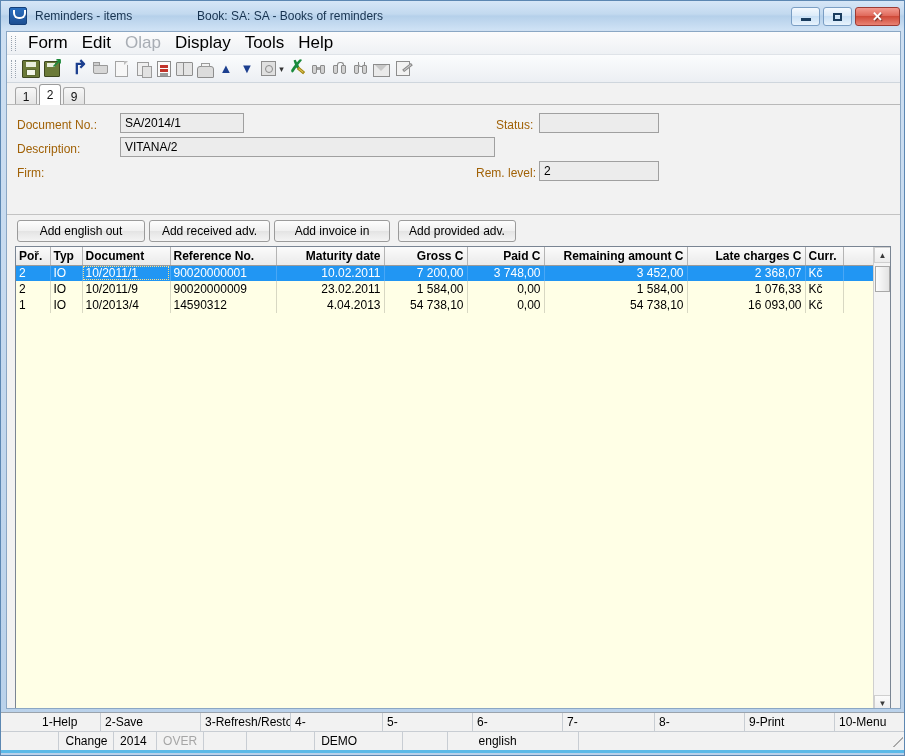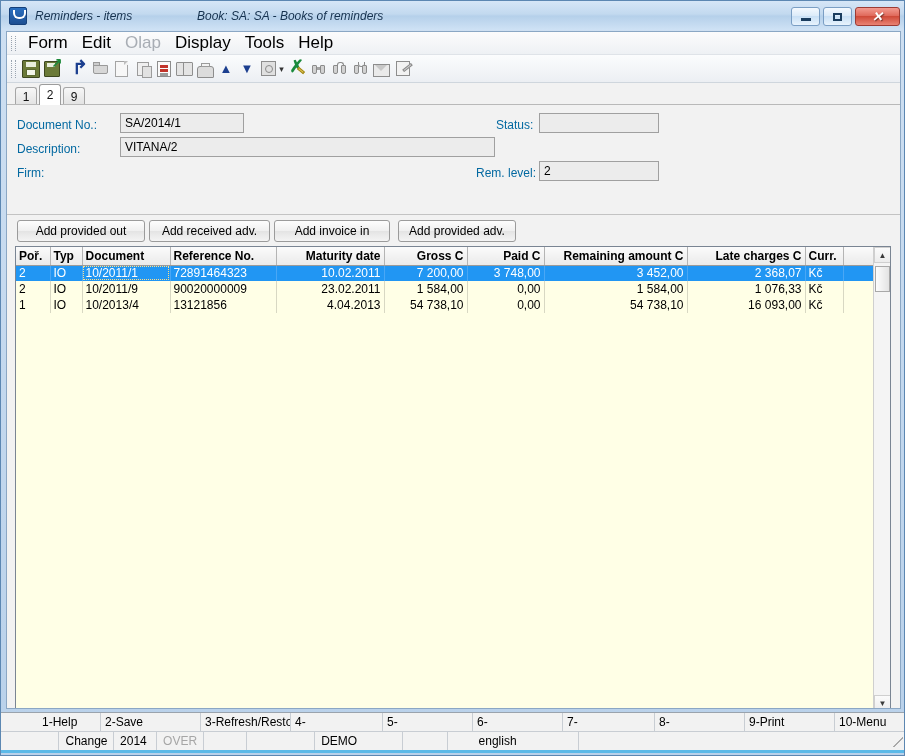--- a/index.html
+++ b/index.html
@@ -26,21 +26,20 @@
   
   .titlebar {
     position: absolute;
     left: 0; top: 0;
     width: 905px;
     height: 29px;
     background: linear-gradient(to bottom, #d6e6f7 0%, #c2d9ef 45%, #b5d0ea 52%, #cfe2f5 100%);
     display: flex;
     align-items: center;
     box-sizing: border-box;
-    font-style: italic;
   }
   .app-icon {
     width: 16px; height: 16px;
     margin-left: 8px;
     background: linear-gradient(to bottom, #2a6fc0, #1d4f92);
     border: 1px solid #15407a;
     border-radius: 2px;
     position: relative;
     flex: none;
   }
@@ -282,21 +281,21 @@
     left: 0; top: 72px;
     width: 893px;
     height: 110px;
     background: #f2f2f2;
     border-top: 1px solid #b9b9b9;
     box-sizing: border-box;
   }
   .fld-label {
     position: absolute;
     font-size: 12px;
-    color: #0369a1;
+    color: #a16207;
     white-space: nowrap;
   }
   .fld-input {
     position: absolute;
     background: #ececec;
     border: 1px solid #a0a0a0;
     box-sizing: border-box;
     font-family: "Liberation Sans", sans-serif;
     font-size: 12px;
     color: #000;
@@ -577,21 +576,21 @@
       <div class="fld-label" style="left:10px; top:37px;">Description:</div>
       <input class="fld-input" style="left: 113px; top: 32px; width: 375px;" value="VITANA/2">
 
       <div class="fld-label" style="left:10px; top:61px;">Firm:</div>
 
       <div class="fld-label" style="left:469px; top:61px;">Rem. level:</div>
       <input class="fld-input" style="left: 532px; top: 56px; width: 120px;" value="2">
     </div>
 
     <div class="actionbar">
-      <button class="act-btn" style="left:10px; width:128px;">Add provided out</button>
+      <button class="act-btn" style="left:10px; width:128px;">Add english out</button>
       <button class="act-btn" style="left:142px; width:121px;">Add received adv.</button>
       <button class="act-btn" style="left:267px; width:116px;">Add invoice in</button>
       <button class="act-btn" style="left:391px; width:118px;">Add provided adv.</button>
     </div>
 
     <div class="gridwrap">
       <table class="grid">
         <colgroup id="grid-colgroup">
             <col style="width: 34px;">
             <col style="width: 32px;">
@@ -618,21 +617,21 @@
               <th class="ta-r">Late charges C</th>
               <th class="ta-l">Curr.</th>
               <th class="ta-l"></th>
             </tr>
         </thead>
         <tbody id="grid-body">
             <tr class="row-selected">
               <td class="ta-l">2</td>
               <td class="ta-l">IO</td>
               <td class="ta-l cell-focus">10/2011/1</td>
-              <td class="ta-l">72891464323</td>
+              <td class="ta-l">90020000001</td>
               <td class="ta-r">10.02.2011</td>
               <td class="ta-r">7 200,00</td>
               <td class="ta-r">3 748,00</td>
               <td class="ta-r">3 452,00</td>
               <td class="ta-r">2 368,07</td>
               <td class="ta-l">Kč</td>
               <td class="ta-l"></td>
             </tr>
             <tr class="">
               <td class="ta-l">2</td>
@@ -644,21 +643,21 @@
               <td class="ta-r">0,00</td>
               <td class="ta-r">1 584,00</td>
               <td class="ta-r">1 076,33</td>
               <td class="ta-l">Kč</td>
               <td class="ta-l"></td>
             </tr>
             <tr class="">
               <td class="ta-l">1</td>
               <td class="ta-l">IO</td>
               <td class="ta-l">10/2013/4</td>
-              <td class="ta-l">13121856</td>
+              <td class="ta-l">14590312</td>
               <td class="ta-r">4.04.2013</td>
               <td class="ta-r">54 738,10</td>
               <td class="ta-r">0,00</td>
               <td class="ta-r">54 738,10</td>
               <td class="ta-r">16 093,00</td>
               <td class="ta-l">Kč</td>
               <td class="ta-l"></td>
             </tr>
           </tbody>
       </table>

